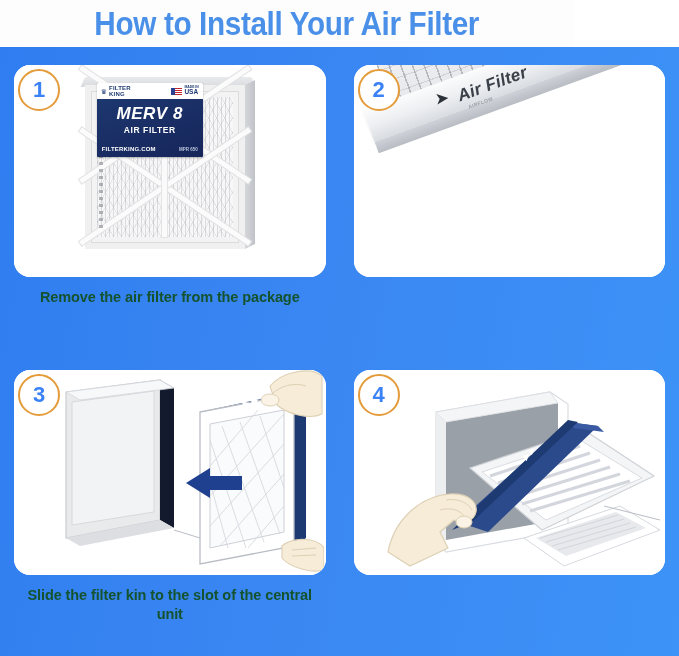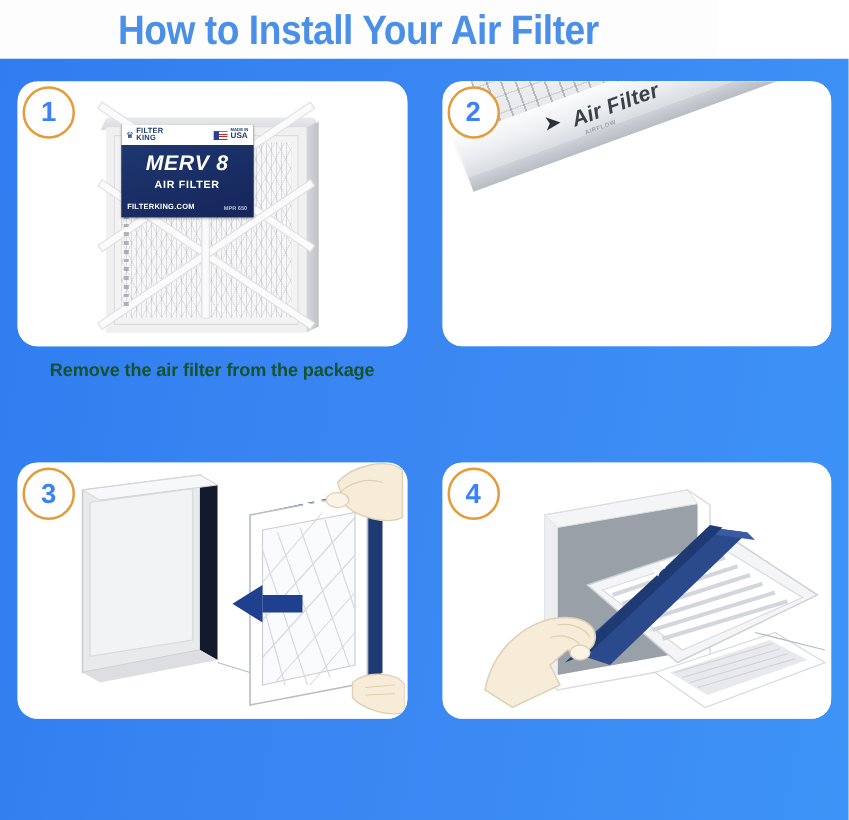--- a/index.html
+++ b/index.html
@@ -58,21 +58,21 @@
   }
 
   .caption{
     margin-top:11px;
     color:#14532d;font-weight:bold;font-size:14.5px;line-height:1.32;
     text-align:center;letter-spacing:-0.1px;
     padding:0 6px;
   }
 
   
-  .ph1{position:absolute;left:0;top:17px;width:100%;height:100%;background:#fff;}
+  .ph1{position:absolute;left:0;top:0;width:100%;height:100%;background:#fff;}
   .filter-photo{
     position:absolute;left:50%;top:12px;transform:translateX(-50%);
     width:170px;height:172px;
   }
   .fp-side{
     position:absolute;left:0;top:0;width:170px;height:10px;
     background:linear-gradient(180deg,#e9eaec,#d8dade);
     border-radius:2px 6px 0 0;
     transform:skewX(-24deg);transform-origin:left top;
   }
@@ -363,20 +363,21 @@
             </g>
 
             <g>
               <path d="M268,176 C280,166 304,168 310,178 L310,200 C296,204 274,196 268,188 Z" fill="#f6ecd8" stroke="#ddd0b4" stroke-width="1.1"></path>
               <path d="M278,180 L302,178 M278,186 L302,185" stroke="#ddd0b4" stroke-width="1" fill="none"></path>
             </g>
           </svg>
         </div>
 
       </div>
+      <div class="caption">Slide the filter kin to the slot of the central unit</div>
     </div>
 
     <div class="step step-4">
       <div class="card">
 
         <div class="badge">
           <span>4</span>
         </div>
 
         <div class="il4">

